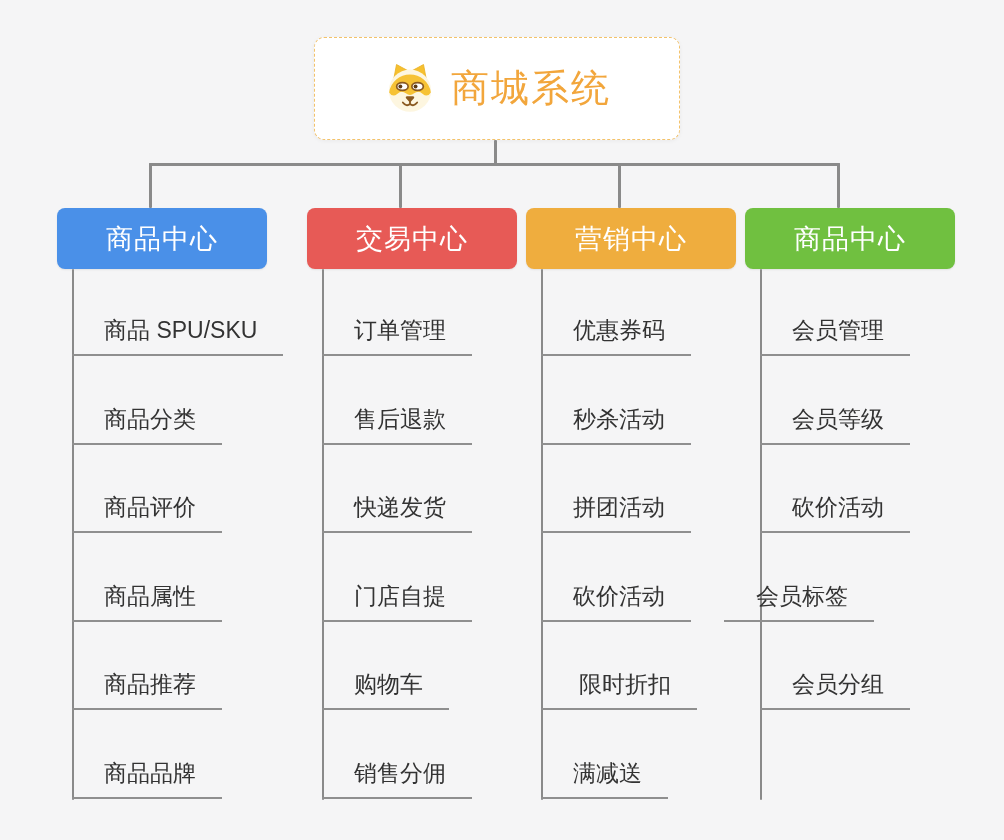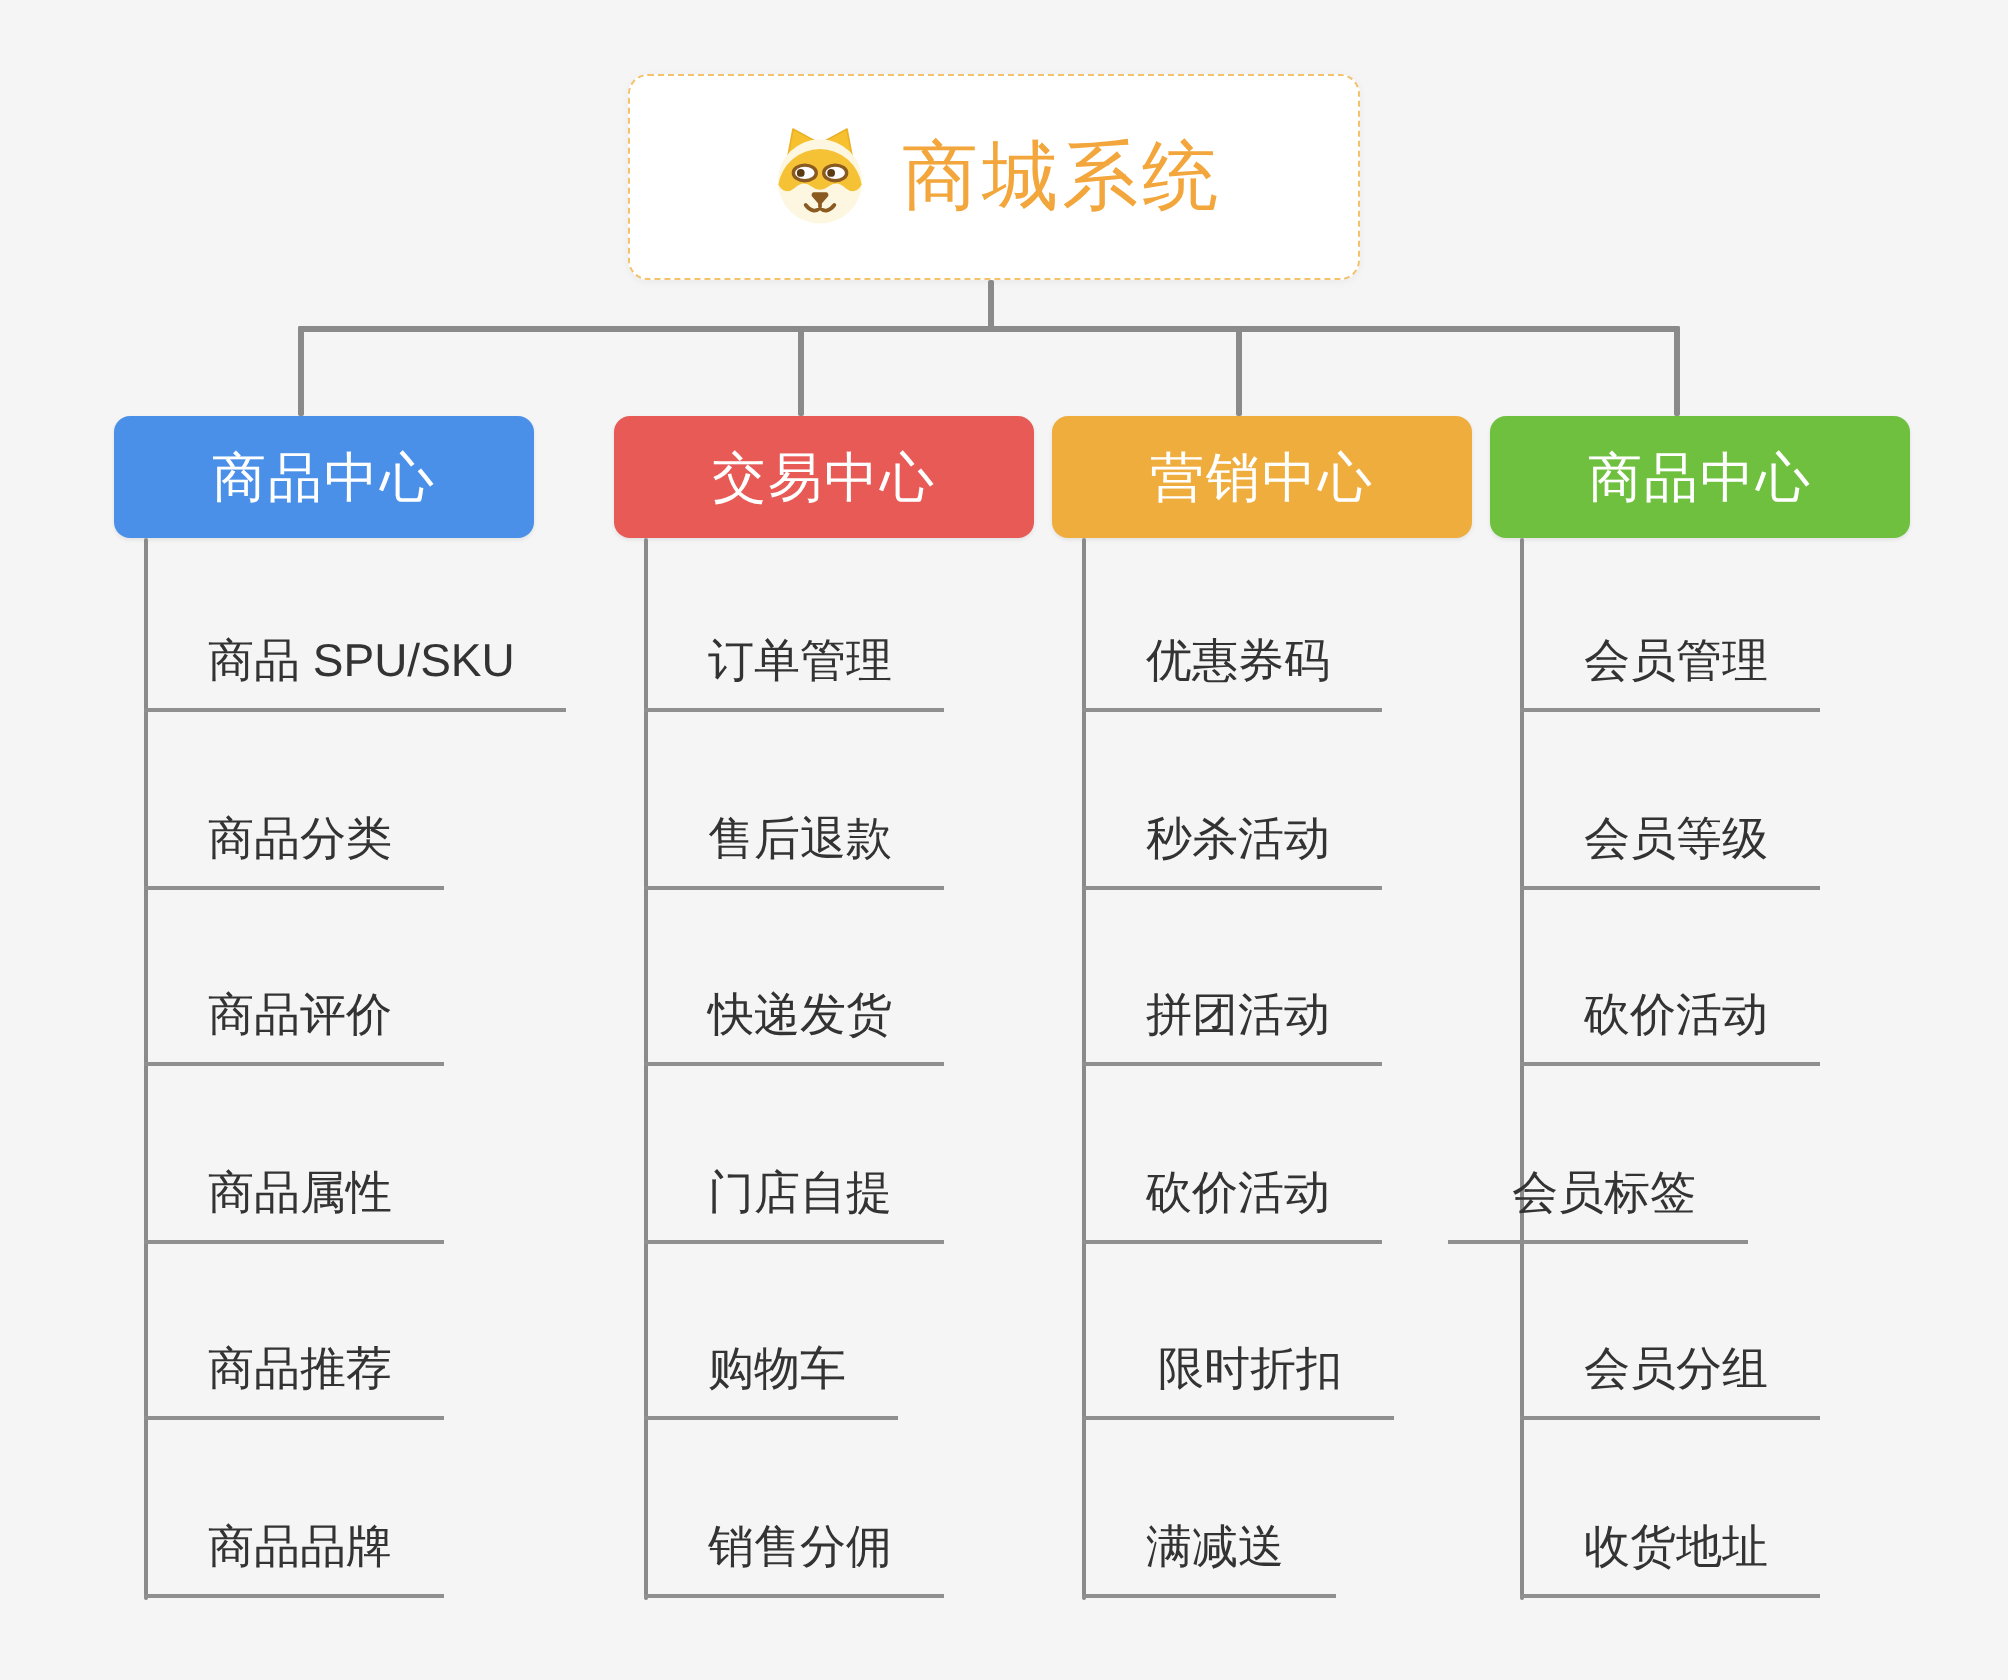--- a/index.html
+++ b/index.html
@@ -110,14 +110,13 @@
     <div class="line" style="left: 837px; top: 163px; width: 3px; height: 45px;"></div>
     <div class="branch-box" style="left: 745px; background: rgb(112, 192, 64);">
       <span class="branch-label">商品中心</span>
     </div>
     <div class="line" style="left: 760px; top: 269px; width: 2px; height: 531px;"></div>
     <div class="child-topic" style="left: 760px; top: 318px;">会员管理</div>
     <div class="child-topic" style="left: 760px; top: 407px; padding-left: 32px;">会员等级</div>
     <div class="child-topic" style="left: 760px; top: 495px;">砍价活动</div>
     <div class="child-topic" style="left: 724px; top: 584px;">会员标签</div>
     <div class="child-topic" style="left: 760px; top: 672px;">会员分组</div>
-    <div class="child-topic" style="left: 760px; top: 761px;">收货地址</div>
   </div>
 
 </body></html>

